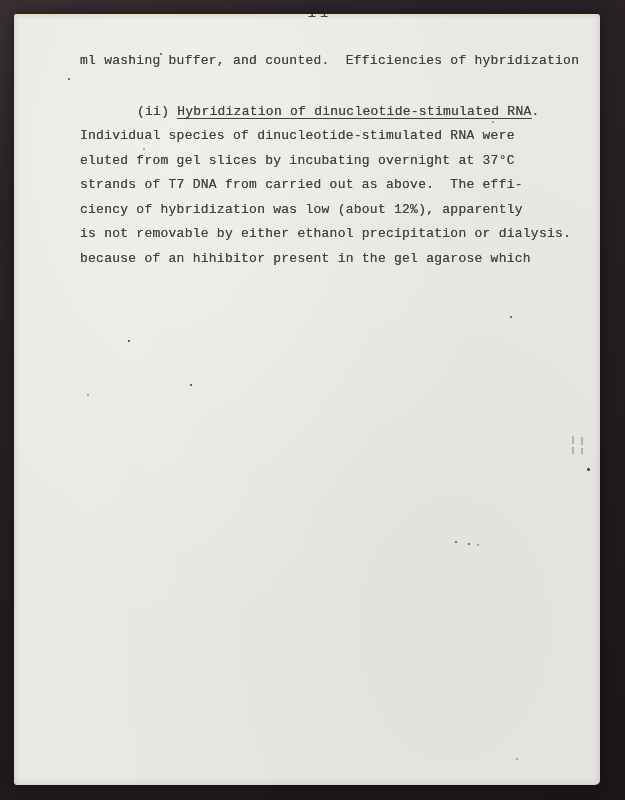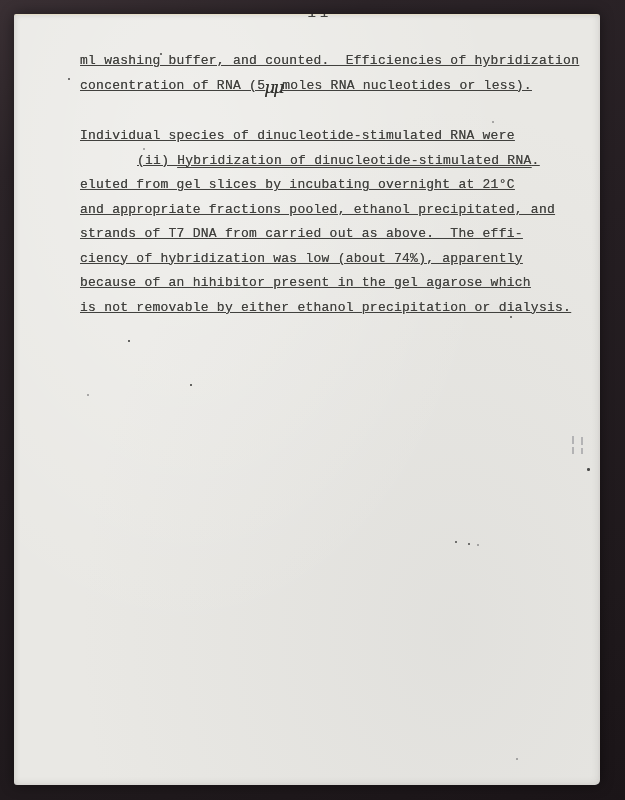--- a/index.html
+++ b/index.html
@@ -50,21 +50,21 @@
   #text-block {
     position: absolute;
     left: 66px;
     top: 35px;
     right: 18px;
     font-size: 13px;
     line-height: 24.5px;
     letter-spacing: 0.25px;
   }
 
-  .tline { white-space: pre; text-decoration: underline; }
+  .tline { white-space: pre; }
 
   #paragraph-2 { margin-top: 26px; }
 
   #heading-line { padding-left: 57px; }
 
   .underlined {
     text-decoration: underline;
     text-underline-offset: 2.5px;
     text-decoration-thickness: 1.2px;
   }
@@ -101,32 +101,30 @@
 
 <div id="scan-frame">
   <div id="paper">
 
     <div id="page-number" class="ink">-11-</div>
 
     <div id="text-block" class="ink">
 
       <div id="paragraph-1">
         <div class="tline">ml washing buffer, and counted.  Efficiencies of hybridization</div>
-        <div class="tline"><span>concentration of RNA (5</span><span class="handwritten">μμ</span><span>moles RNA nucleotides or less).</span></div>
       </div>
 
       <div id="paragraph-2">
+        <div id="heading-line" class="tline"><span>(ii) </span><span class="underlined">Hybridization of dinucleotide-stimulated RNA</span><span>.</span></div>
         <div class="tline">Individual species of dinucleotide-stimulated RNA were</div>
-        <div id="heading-line" class="tline"><span>(ii) </span><span class="underlined">Hybridization of dinucleotide-stimulated RNA</span><span>.</span></div>
-        <div class="tline">eluted from gel slices by incubating overnight at 21°C</div>
-        <div class="tline">and appropriate fractions pooled, ethanol precipitated, and</div>
+        <div class="tline">eluted from gel slices by incubating overnight at 37°C</div>
         <div class="tline">strands of T7 DNA from carried out as above.  The effi-</div>
-        <div class="tline">ciency of hybridization was low (about 74%), apparently</div>
+        <div class="tline">ciency of hybridization was low (about 12%), apparently</div>
+        <div class="tline">is not removable by either ethanol precipitation or dialysis.</div>
         <div class="tline">because of an hihibitor present in the gel agarose which</div>
-        <div class="tline">is not removable by either ethanol precipitation or dialysis.</div>
       </div>
 
     </div>
 
     <div class="speck" style="left:146px; top:39px;  width:2px;   height:2px;"></div>
     <div class="speck" style="left:54px;  top:64px;  width:2px;   height:2px;"></div>
     <div class="speck faint" style="left:478px; top:107px; width:1.5px; height:1.5px;"></div>
     <div class="speck faint" style="left:129px; top:134px; width:1.5px; height:1.5px;"></div>
     <div class="speck" style="left:496px; top:302px; width:2px;   height:2px;"></div>
     <div class="speck" style="left:114px; top:326px; width:1.5px; height:1.5px;"></div>

